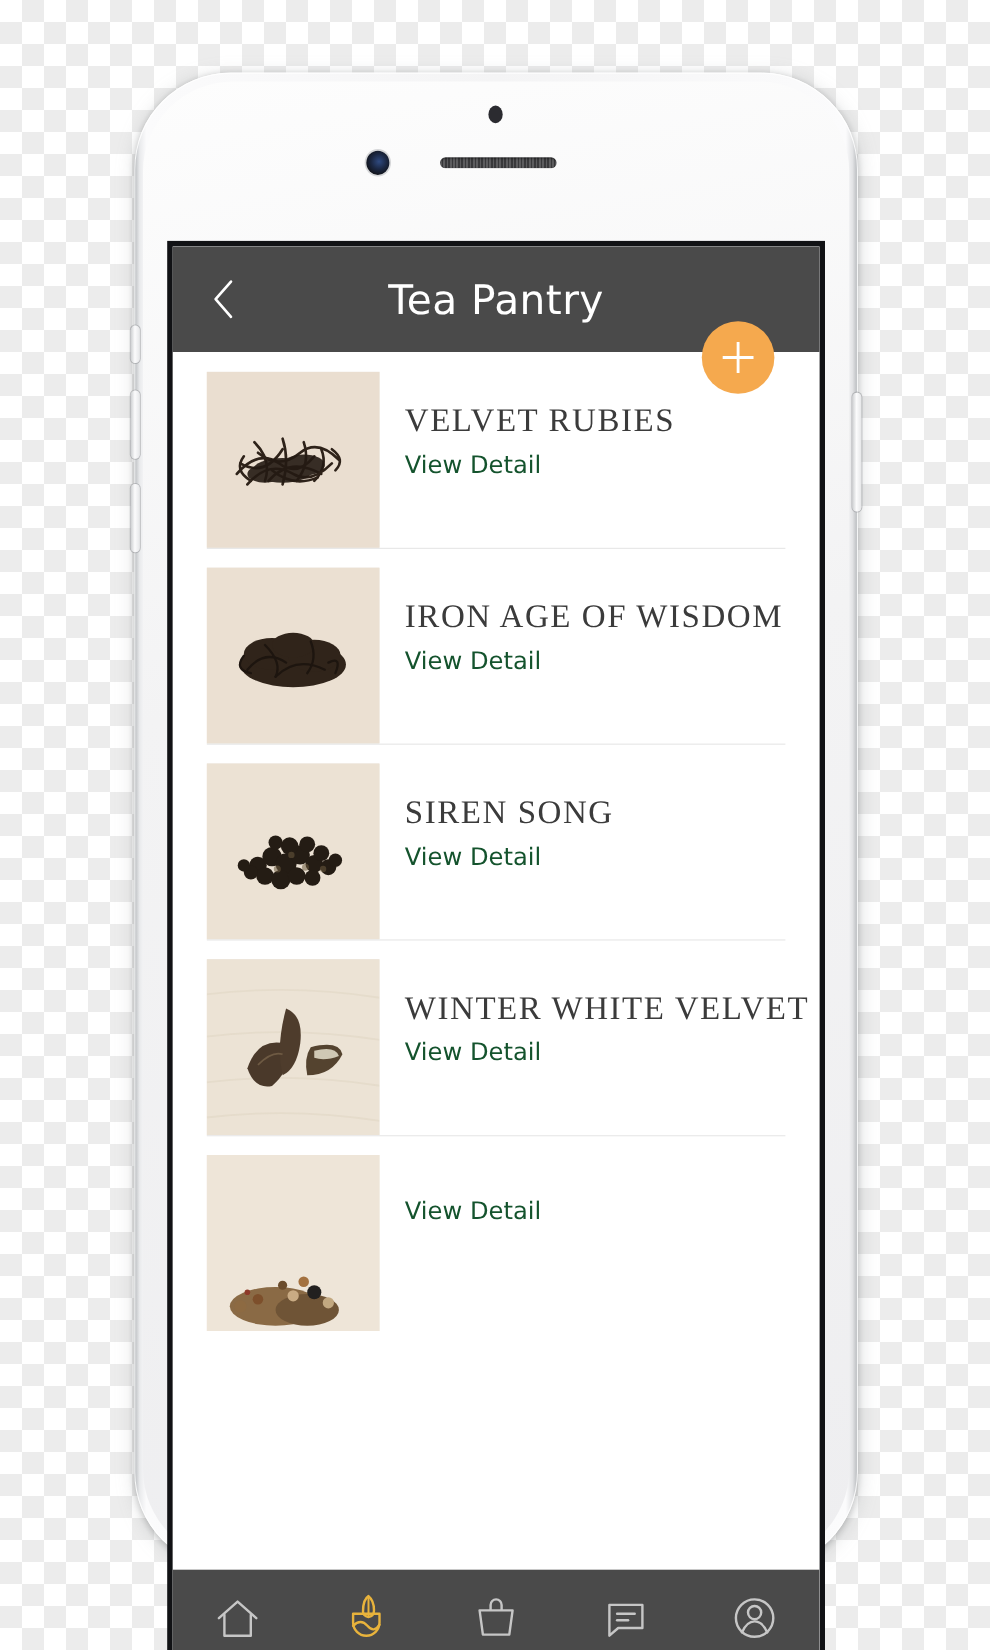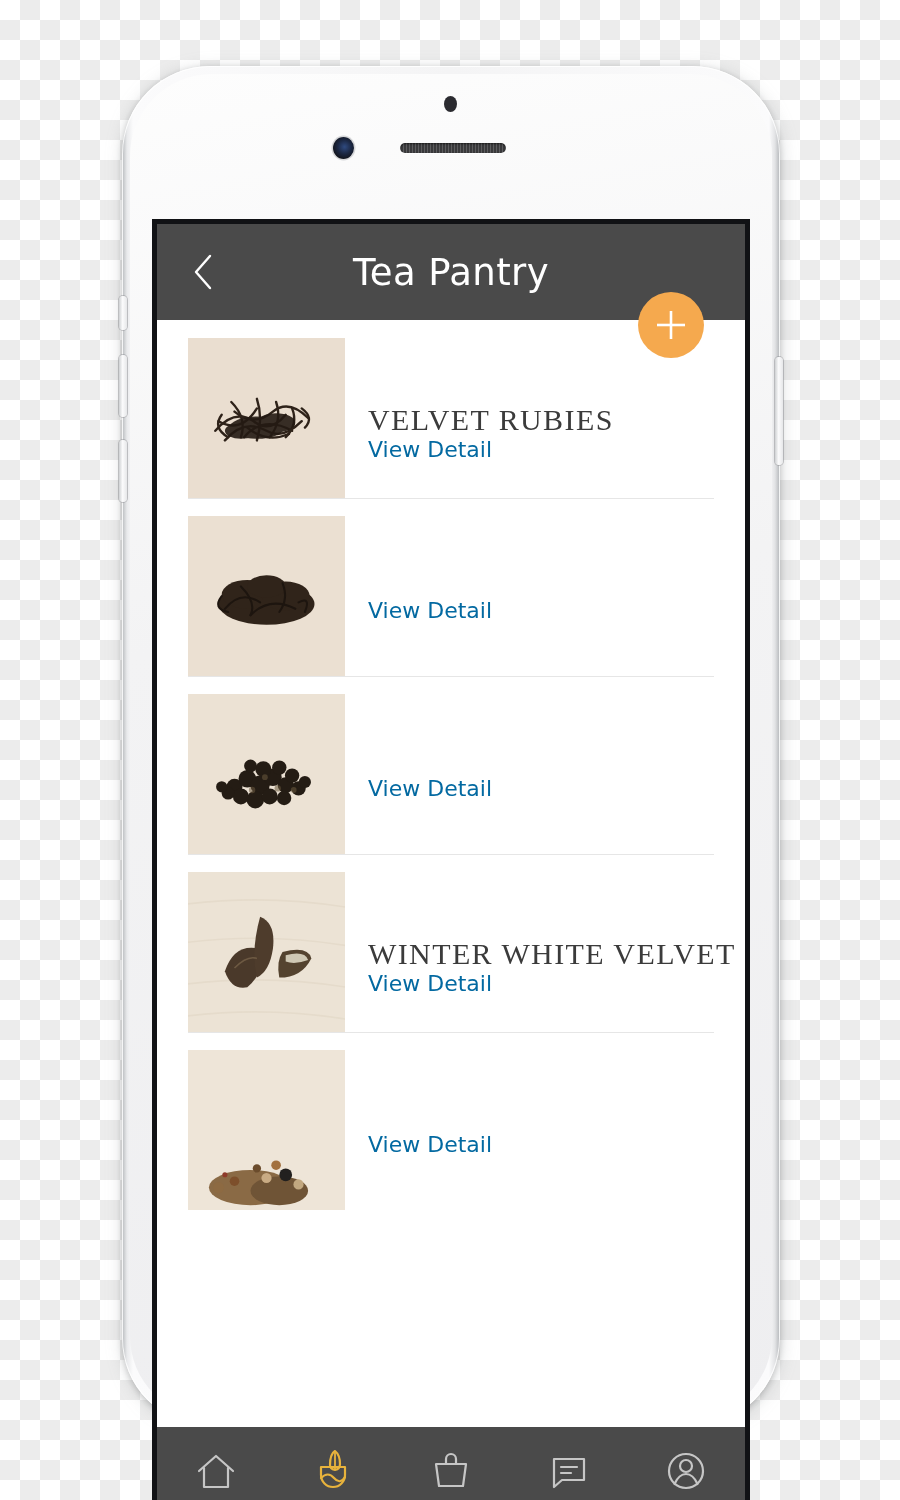--- a/index.html
+++ b/index.html
@@ -129,42 +129,42 @@
     width:66px; height:66px; border-radius:50%;
     background:#f5a94e;
     display:flex; align-items:center; justify-content:center;
     z-index:20; cursor:pointer;
   }
 
   
   .tea-list{ position:absolute; top:96px; left:0; right:0; bottom:0;
              background:#fff; overflow:hidden; }
   .tea-row{
-    display:flex; align-items:center;
+    display:flex; align-items:flex-start;
     padding:18px 0 0 31px;
     position:relative; cursor:pointer;
   }
   .tea-row + .tea-row::before{
     content:""; position:absolute; left:31px; right:31px; top:0;
     height:1px; background:#e6e6e6;
   }
   .thumb{
     width:157px; height:160px; flex:none;
     background:#ece2d6; position:relative; overflow:hidden;
   }
   .thumb svg{ display:block; width:100%; height:100%; }
   .tea-info{ padding-left:23px; padding-top:28px; }
   .tea-name{
     font-family:"Liberation Serif", serif;
     font-size:30px; color:#3b3b3b; letter-spacing:1.4px;
     white-space:nowrap;
   }
   .view-detail{
     font-family:"DejaVu Sans", sans-serif;
-    font-size:22px; color:#0369a1; 
+    font-size:22px; color:#14532d; margin-top:11px;
   }
 
   
   .bottom-nav{
     position:absolute; left:0; right:0; bottom:0; height:88px;
     background:#4a4a4a; display:flex; align-items:center;
     z-index:15;
   }
   .nav-item{
     flex:1; display:flex; align-items:center; justify-content:center;
@@ -255,20 +255,21 @@
             <path d="M24 58 Q34 46 46 54"></path>
             <path d="M40 62 Q52 50 68 58"></path>
             <path d="M34 44 Q44 54 40 62"></path>
             <path d="M60 42 Q64 52 58 60"></path>
             <path d="M70 54 Q78 50 74 60"></path>
             <path d="M22 50 Q16 58 26 60"></path>
           </g>
         </svg>
       </div>
       <div class="tea-info">
+        <div class="tea-name">IRON AGE OF WISDOM</div>
         <div class="view-detail">View Detail</div>
       </div>
     </div>
 
     <div class="tea-row">
       <div class="thumb">
         <svg viewBox="0 0 100 100" preserveAspectRatio="xMidYMid slice" aria-hidden="true">
           <rect width="100" height="100" fill="#ece2d4"></rect>
           <g fill="#241c14">
             <circle cx="30" cy="58" r="5"></circle>
@@ -291,20 +292,21 @@
           </g>
           <g fill="#6b5a3f" opacity=".55">
             <circle cx="41" cy="60" r="2"></circle>
               <circle cx="57" cy="59" r="2"></circle>
             <circle cx="49" cy="52" r="1.8"></circle>
               <circle cx="67" cy="60" r="1.8"></circle>
           </g>
         </svg>
       </div>
       <div class="tea-info">
+        <div class="tea-name">SIREN SONG</div>
         <div class="view-detail">View Detail</div>
       </div>
     </div>
 
     <div class="tea-row">
       <div class="thumb">
         <svg viewBox="0 0 100 100" preserveAspectRatio="xMidYMid slice" aria-hidden="true">
           <rect width="100" height="100" fill="#ece3d5"></rect>
           <g opacity=".35" stroke="#d9cdb9" stroke-width="1" fill="none">
             <path d="M0 20 Q50 14 100 22"></path>

